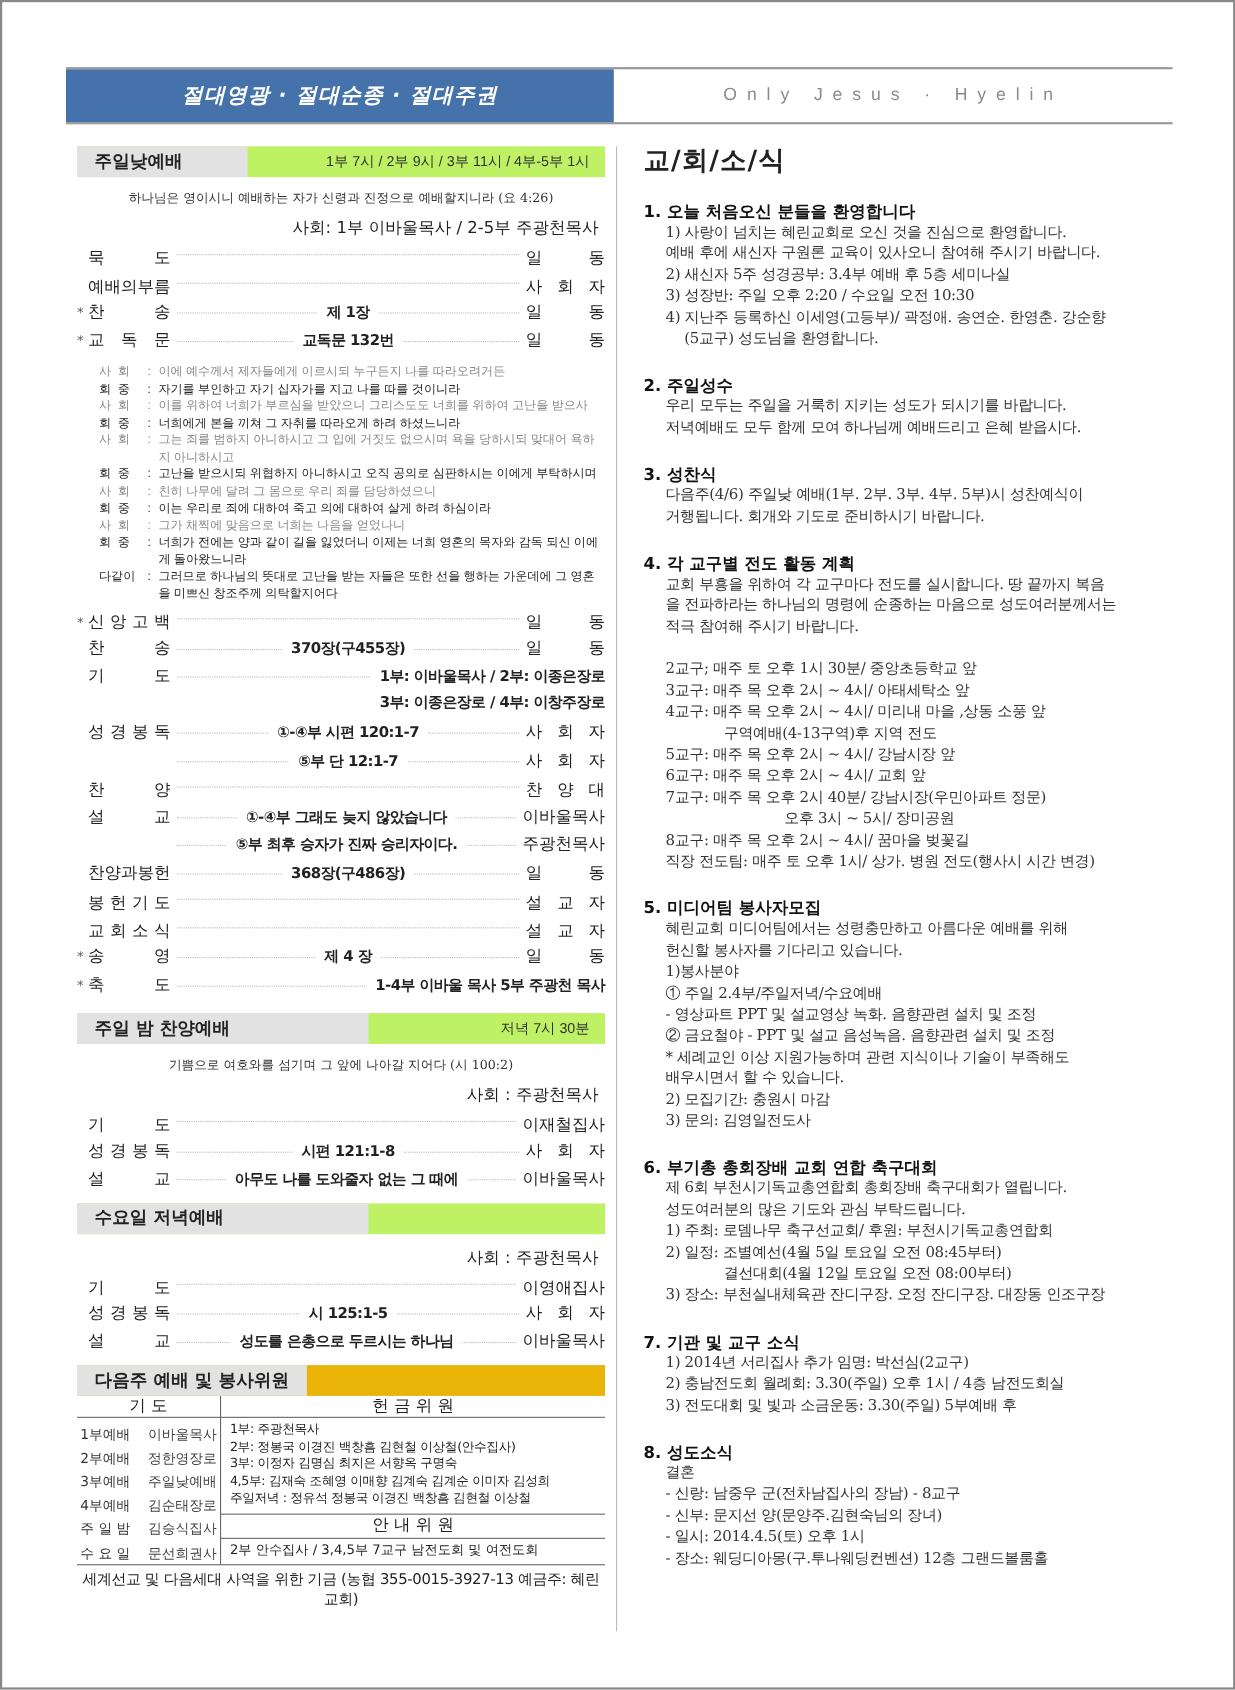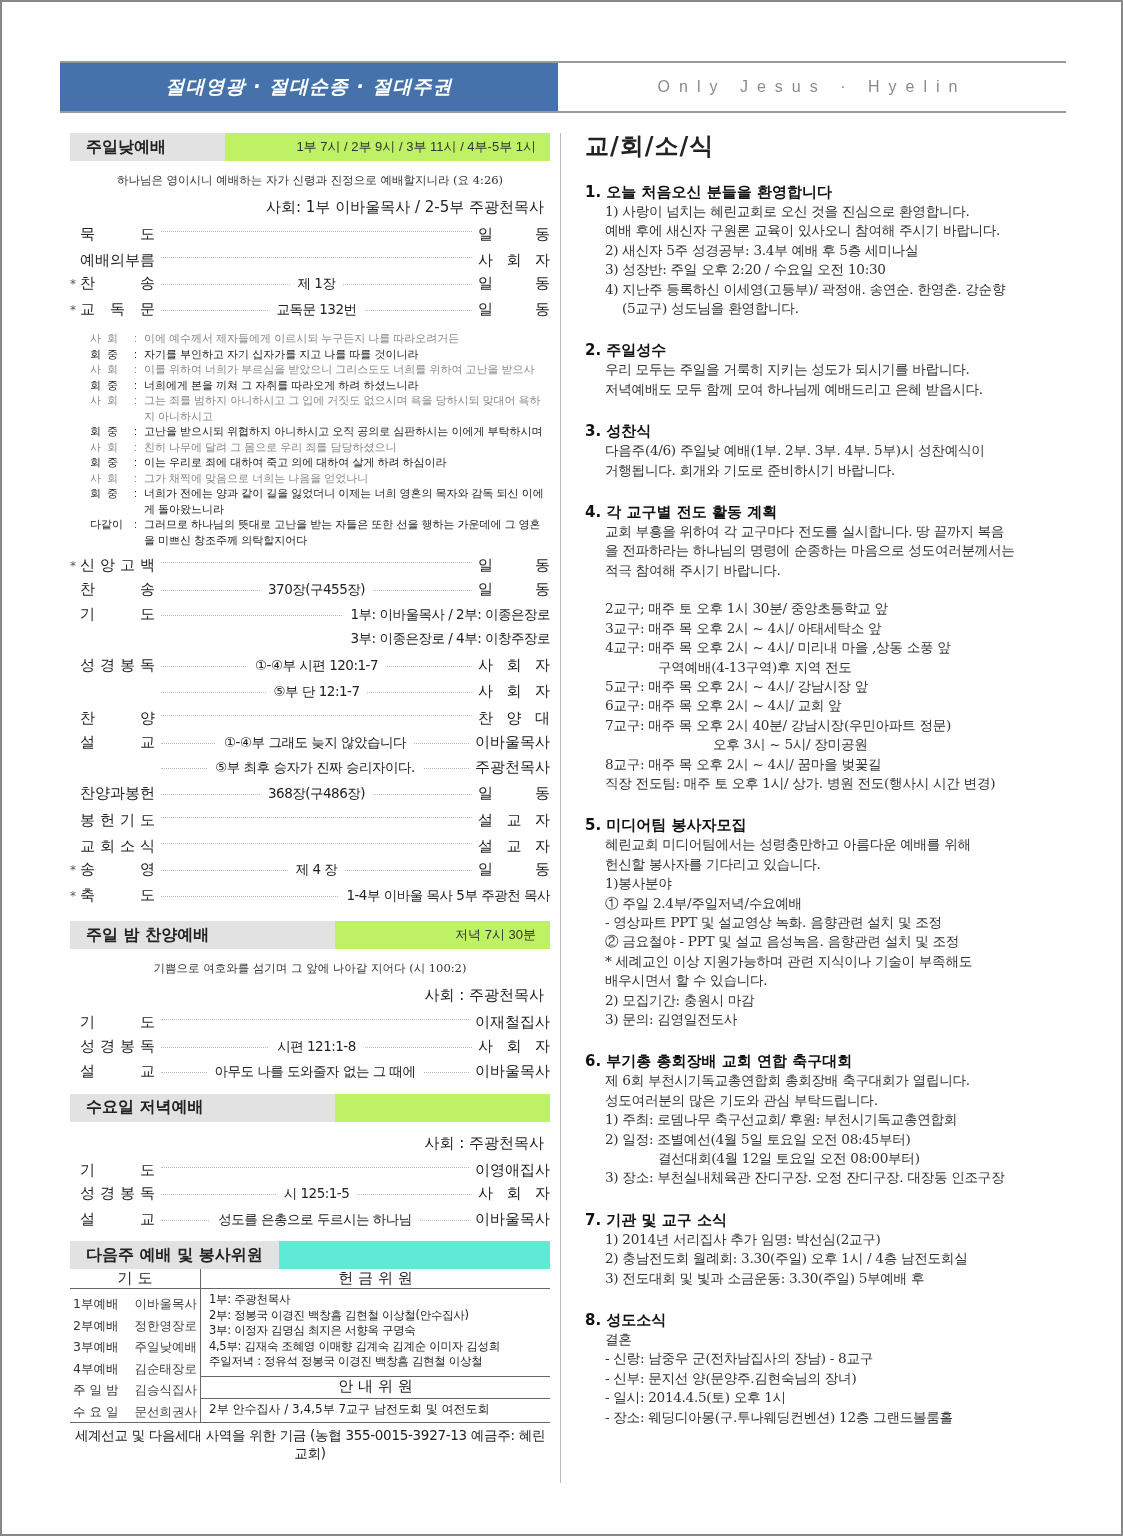--- a/index.html
+++ b/index.html
@@ -39,21 +39,21 @@
     background:#e2e2e2; height:28px; display:flex; align-items:center; padding:0 16px; min-width:155px;
     font-size:16px; font-weight:bold; color:#222; box-sizing:border-box;
   }
   .sec-head .times { font-size:13px; color:#333; padding-right:14px; font-family:"Liberation Sans",sans-serif; }
   .verse { text-align:center; font-size:11.5px; color:#333; margin:12px 0 10px; font-family:"DejaVu Serif",serif; }
   .presider { text-align:right; font-size:15px; color:#222; margin:8px 6px 6px 0; }
 
   .row { display:flex; align-items:baseline; height:25.5px; font-size:15px; position:relative; }
   .row .star { width:10px; font-size:12px; color:#555; text-align:left; }
   .row .label { width:75px; display:flex; justify-content:space-between; color:#222; }
-  .row .mid { flex:1; position:relative; display:flex; align-items:center; margin:0 6px; height:16px; }
+  .row .mid { flex:1; position:relative; display:flex; align-items:center; margin:0 6px; height:16px;font-weight:bold; }
   .row .mid .dots { position:absolute; left:0; right:0; top:50%; border-top:1px dotted #bbb; }
   .row .mid .val { position:relative; background:#fff; padding:0 8px; font-size:13.5px; margin:0 auto; color:#222; letter-spacing:-0.5px; }
   .row .mid .val.rightish { margin:0 0 0 auto; }
   .row .right { width:72px; display:flex; justify-content:space-between; color:#222; }
   .row .right.text { width:auto; min-width:72px; }
 
   .litany { margin:6px 0 6px 20px; font-size:11px; line-height:15.5px; font-family:"Liberation Sans",sans-serif; }
   .litany .ln { display:flex; }
   .litany .who { width:44px; flex:none; white-space:pre; }
   .litany .colon { width:10px; flex:none; }
@@ -511,21 +511,21 @@
         </span>
         <span class="mid">
           <span class="dots"></span>
           <span class="val">성도를 은총으로 두르시는 하나님</span>
         </span>
         <span class="right text">이바울목사</span>
       </div>
     </div>
 
   <div class="svc-gap" style="height:6px"></div>
-  <div class="sec-head" style="background:#5eead4">
+  <div class="sec-head" style="background:#eab308">
     <div class="title-box">다음주 예배 및 봉사위원</div>
   </div>
   <table class="next-table">
     <tbody>
         <tr>
       <td class="nt-head" style="border-right:1px solid #666;width:130px">기  도</td>
       <td class="nt-head">헌 금 위 원</td>
     </tr>
     <tr>
       <td class="pray-col" rowspan="3" id="prayer-list">

